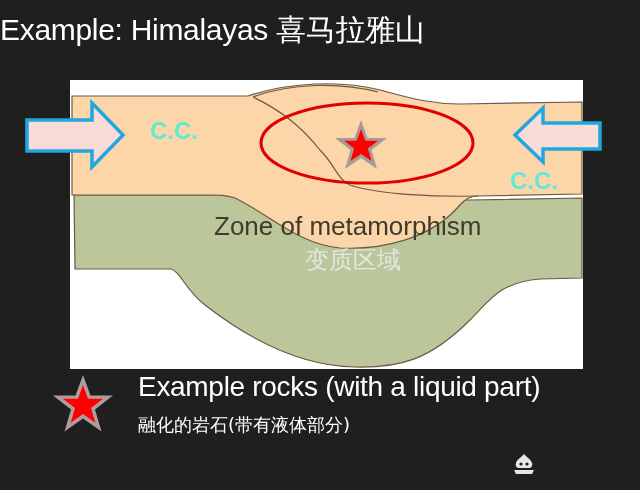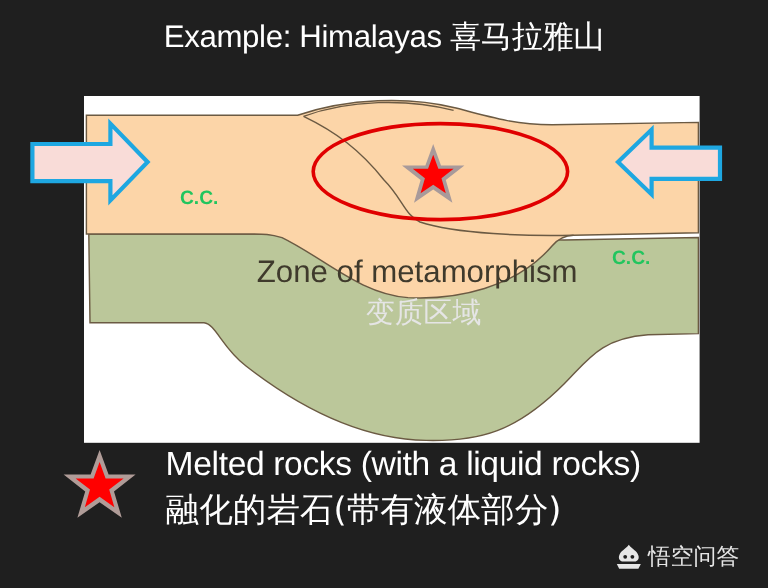--- a/index.html
+++ b/index.html
@@ -4,48 +4,47 @@
   <style>
     html, body { margin: 0; padding: 0; }
     body {
       width: 640px; height: 490px; overflow: hidden;
       background: #1f1f1f;
       position: relative;
       font-family: "Liberation Sans", "DejaVu Sans", sans-serif;
     }
     .title {
       position: absolute; left: 0; top: 10px; width: 640px;
-      text-align: center; color: #ffffff; font-size: 26px;
+      color: #ffffff; font-size: 30px;
       letter-spacing: -0.3px; line-height: 40px;
     }
     .diagram {
       position: absolute; left: 0; top: 0; width: 640px; height: 490px;
     }
     .label-cc {
-      position: absolute; color: #22c55e; font-weight: bold; font-size: 16px;
+      position: absolute; color: #5eead4; font-weight: bold; font-size: 24px;
       line-height: 26px;
-      margin-top: 35px;
     }
     .zone-en {
       position: absolute; left: 214px; top: 211px; color: #3f3a2c;
       font-size: 26px; line-height: 30px; white-space: nowrap; text-align: right;
     }
     .zone-zh {
       position: absolute; left: 305px; top: 245px; color: #e5e5e5;
       font-size: 24px; line-height: 30px; white-space: nowrap;
       font-family: "DejaVu Sans", sans-serif;
     }
     .legend-en {
       position: absolute; left: 138px; top: 371px; color: #ffffff;
       font-size: 28px; line-height: 32px; white-space: nowrap;
       letter-spacing: -0.3px;
     }
     .legend-zh {
       position: absolute; left: 138px; top: 409px; color: #ffffff;
-      font-size: 28px; line-height: 32px; white-space: nowrap;
+      font-size: 18px; line-height: 32px; white-space: nowrap;
       font-family: "DejaVu Sans", sans-serif;
       text-align: right;
     }
     .watermark {
       position: absolute; left: 512px; top: 451px; height: 26px;
       display: flex; align-items: center; gap: 4px; color: #e6e6e6;
     }
     .watermark-text {
       font-size: 19px; line-height: 24px; font-family: "DejaVu Sans", sans-serif;
     }
@@ -86,24 +85,23 @@
     <polygon points="0,-20 5,-6.3 20,-6.3 8,3 12.3,17.7 0,9 -12.3,17.7 -8,3 -20,-6.3 -5,-6.3" fill="#ff0000"></polygon>
   </g>
 </svg>
 
 <div class="label-cc" style="left:150px; top:118px;">C.C.</div>
 <div class="label-cc" style="left:510px; top:168px;">C.C.</div>
 
 <div class="zone-en">Zone of metamorphism</div>
 <div class="zone-zh">变质区域</div>
 
-<div class="legend-en">Melted rocks (with a liquid rocks)</div>
+<div class="legend-en">Example rocks (with a liquid part)</div>
 <div class="legend-zh">融化的岩石(带有液体部分)</div>
 
 <div class="watermark">
   <svg width="24" height="22" viewBox="0 0 24 22">
     <path d="M12 1 C9 5, 5 6, 4 10 C3 13, 5 15, 7 15 L17 15 C19 15, 21 13, 20 10 C19 6, 15 5, 12 1 Z" fill="#e6e6e6"></path>
     <path d="M2 17 L22 17 L20 21 L4 21 Z" fill="#e6e6e6"></path>
     <circle cx="9" cy="11" r="1.6" fill="#1f1f1f"></circle>
     <circle cx="15" cy="11" r="1.6" fill="#1f1f1f"></circle>
   </svg>
-  <span class="watermark-text">悟空问答</span>
 </div>
 
 </body></html>

